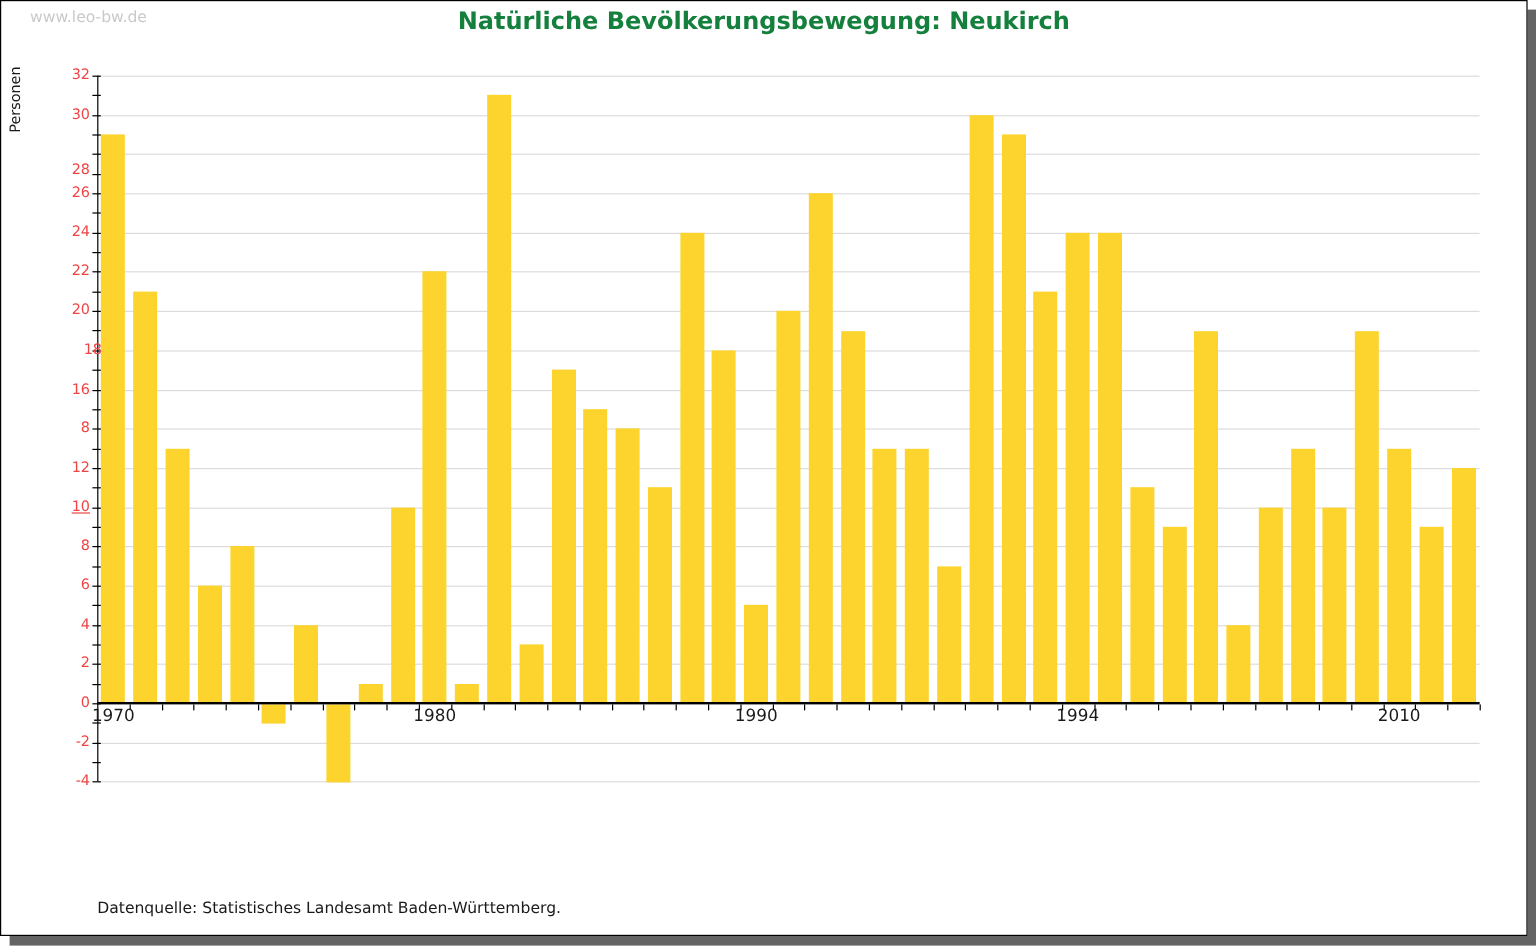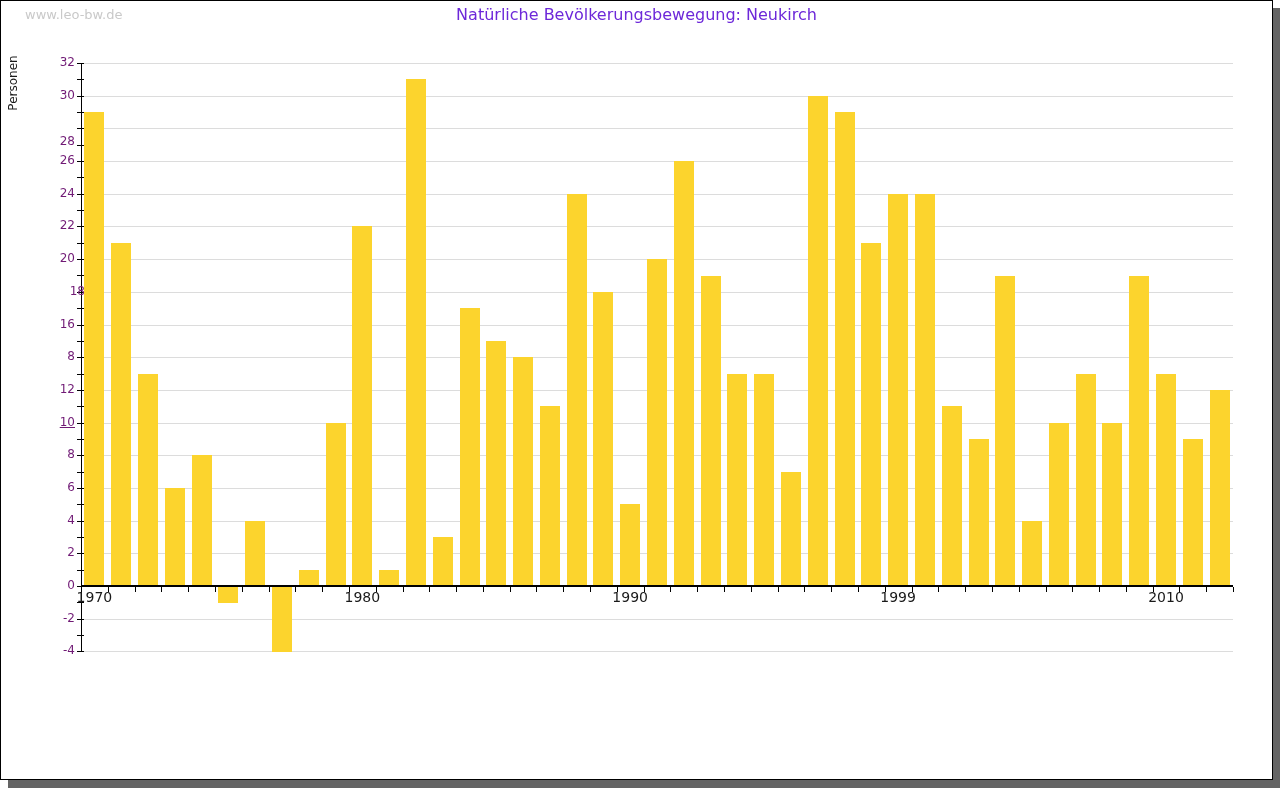--- a/index.html
+++ b/index.html
@@ -27,22 +27,23 @@
     top: 6px;
     font-size: 13px;
     color: #c9c9c9;
   }
   .chart-title {
     position: absolute;
     left: 0;
     top: 4px;
     width: 100%;
     text-align: center;
-    font-size: 16px;
-    color: #6d28d9;
+    font-size: 20px;
+    color: #15803d;
+    font-weight: bold;
   }
   .y-axis-title {
     position: absolute;
     left: -27px;
     top: 74px;
     width: 80px;
     height: 16px;
     text-align: center;
     font-size: 12px;
     color: #1a1a1a;
@@ -56,21 +57,21 @@
     background: #dcdcdc;
   }
   .axis-line { position: absolute; background: #000000; }
   .bar { position: absolute; }
   .y-tick { position: absolute; width: 7px; height: 1px; background: #000000; }
   .y-tick-label {
     position: absolute;
     width: 34px;
     text-align: right;
     font-size: 12px;
-    color: #701a75;
+    color: #ef4444;
   }
   .x-tick { position: absolute; width: 1px; height: 5px; background: #000000; }
   .x-tick-label {
     position: absolute;
     width: 60px;
     text-align: center;
     font-size: 14px;
     color: #1a1a1a;
   }
   .legend-box {
@@ -271,19 +272,20 @@
       <div class="x-tick" style="left: 1071.3px; top: 586px;"></div>
       <div class="x-tick" style="left: 1098px; top: 586px;"></div>
       <div class="x-tick" style="left: 1124.8px; top: 586px;"></div>
       <div class="x-tick" style="left: 1151.6px; top: 586px;"></div>
       <div class="x-tick" style="left: 1178.4px; top: 586px;"></div>
       <div class="x-tick" style="left: 1205.2px; top: 586px;"></div>
       <div class="x-tick" style="left: 1232px; top: 586px;"></div>
       <div class="x-tick-label" style="left: 63.4px; top: 588px;">1970</div>
       <div class="x-tick-label" style="left: 331.3px; top: 588px;">1980</div>
       <div class="x-tick-label" style="left: 599.2px; top: 588px;">1990</div>
-      <div class="x-tick-label" style="left: 867.1px; top: 588px;">1999</div>
+      <div class="x-tick-label" style="left: 867.1px; top: 588px;">1994</div>
       <div class="x-tick-label" style="left: 1135px; top: 588px;">2010</div>
     </div>
 
 
+  <div class="footnote footnote-2">Datenquelle: Statistisches Landesamt Baden-Württemberg.</div>
 
 </div>
 
 </body></html>

